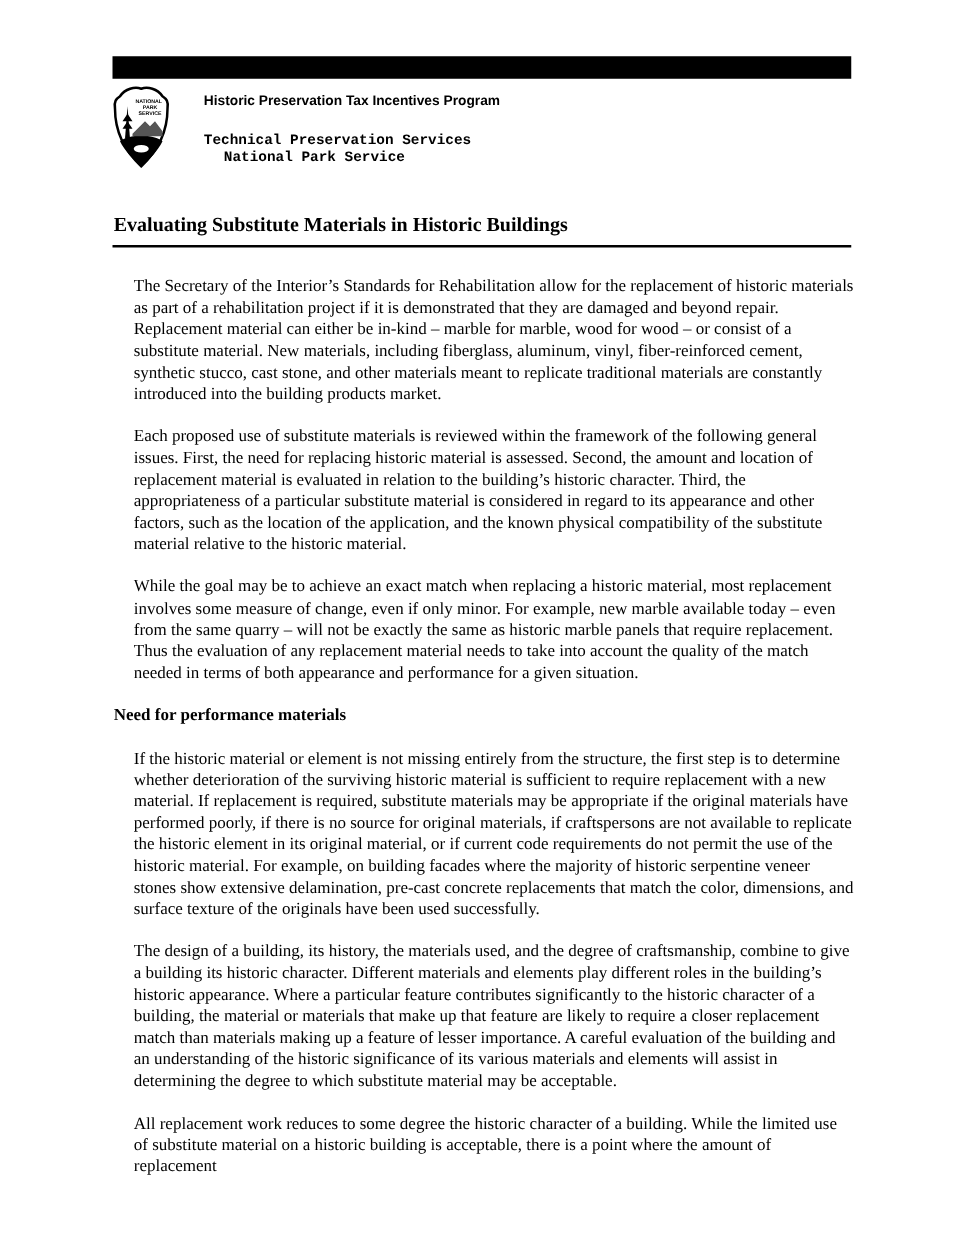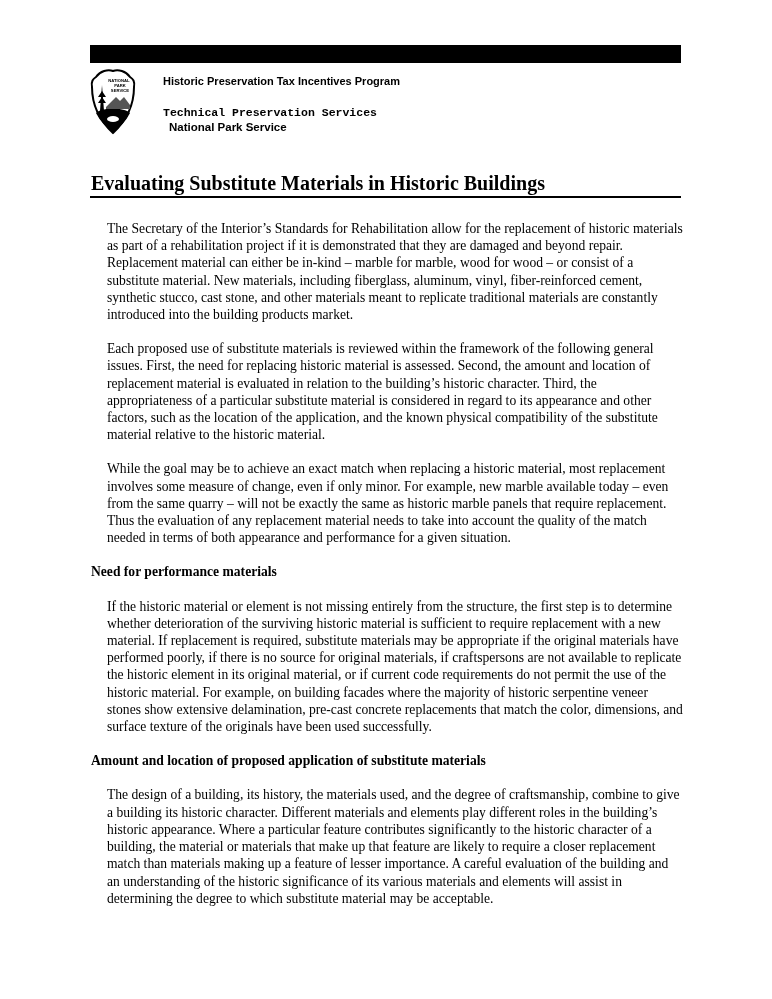--- a/index.html
+++ b/index.html
@@ -1,22 +1,22 @@
 <!DOCTYPE html>
 <html><head>
 <meta charset="utf-8">
 <style>
   html, body { margin: 0; padding: 0; background: #ffffff; }
   body { width: 772px; height: 999px; position: relative; overflow: hidden; color: #000; }
   .topbar { position: absolute; left: 90px; top: 45px; width: 591px; height: 18px; background: #000; }
   .logo { position: absolute; left: 90px; top: 67px; width: 46px; height: 68px; }
   .prog-title { position: absolute; left: 163px; top: 75px; font-family: "Liberation Sans", sans-serif; font-weight: bold; font-size: 11px; letter-spacing: 0; }
   .sub1 { position: absolute; left: 163px; top: 106px; font-family: Liberation Mono, monospace; font-weight: bold; font-size: 11.5px; line-height: 14px; }
-  .sub2 { position: absolute; left: 153px; top: 120px; font-family: Liberation Sans, sans-serif; font-weight: bold; font-size: 11.5px; line-height: 14px; padding-left: 16px; }
-  .doc-title { position: absolute; left: 91px; top: 172px; font-family: "Liberation Serif", serif; font-weight: bold; font-size: 20px; }
+  .sub2 { position: absolute; left: 163px; top: 120px; font-family: Liberation Mono, monospace; font-weight: bold; font-size: 11.5px; line-height: 14px; padding-left: 16px; }
+  .doc-title { position: absolute; left: 91px; top: 172px; font-family: "Liberation Serif", serif; font-weight: bold; font-size: 16px; }
   .rule { position: absolute; left: 90px; top: 196px; width: 591px; height: 2px; background: #000; }
   .body { position: absolute; left: 91px; top: 220px; width: 592px; font-family: "Liberation Serif", serif; font-size: 13.6px; line-height: 17.2px; }
   .body p { margin: 0 0 17px 16px; }
   .body h3 { margin: 0 0 17px 0; font-size: 13.6px; font-weight: bold; line-height: 17.2px; }
 </style>
 </head>
 <body>
 
 <div class="topbar"></div>
 
@@ -40,15 +40,15 @@
 
 <div class="doc-title">Evaluating Substitute Materials in Historic Buildings</div>
 <div class="rule"></div>
 
 <div class="body">
   <p>The Secretary of the Interior’s Standards for Rehabilitation allow for the replacement of historic materials as part of a rehabilitation project if it is demonstrated that they are damaged and beyond repair. Replacement material can either be in-kind – marble for marble, wood for wood – or consist of a substitute material. New materials, including fiberglass, aluminum, vinyl, fiber-reinforced cement, synthetic stucco, cast stone, and other materials meant to replicate traditional materials are constantly introduced into the building products market.</p>
   <p>Each proposed use of substitute materials is reviewed within the framework of the following general issues. First, the need for replacing historic material is assessed. Second, the amount and location of replacement material is evaluated in relation to the building’s historic character. Third, the appropriateness of a particular substitute material is considered in regard to its appearance and other factors, such as the location of the application, and the known physical compatibility of the substitute material relative to the historic material.</p>
   <p>While the goal may be to achieve an exact match when replacing a historic material, most replacement involves some measure of change, even if only minor. For example, new marble available today – even from the same quarry – will not be exactly the same as historic marble panels that require replacement. Thus the evaluation of any replacement material needs to take into account the quality of the match needed in terms of both appearance and performance for a given situation.</p>
   <h3>Need for performance materials</h3>
   <p>If the historic material or element is not missing entirely from the structure, the first step is to determine whether deterioration of the surviving historic material is sufficient to require replacement with a new material. If replacement is required, substitute materials may be appropriate if the original materials have performed poorly, if there is no source for original materials, if craftspersons are not available to replicate the historic element in its original material, or if current code requirements do not permit the use of the historic material. For example, on building facades where the majority of historic serpentine veneer stones show extensive delamination, pre-cast concrete replacements that match the color, dimensions, and surface texture of the originals have been used successfully.</p>
-  <h3>Amount and location of proposed application of substitute materials</h3>
   <p>The design of a building, its history, the materials used, and the degree of craftsmanship, combine to give a building its historic character. Different materials and elements play different roles in the building’s historic appearance. Where a particular feature contributes significantly to the historic character of a building, the material or materials that make up that feature are likely to require a closer replacement match than materials making up a feature of lesser importance.  A careful evaluation of the building and an understanding of the historic significance of its various materials and elements will assist in determining the degree to which substitute material may be acceptable.</p>
+  <p>All replacement work reduces to some degree the historic character of a building. While the limited use of substitute material on a historic building is acceptable, there is a point where the amount of replacement</p>
 </div>
 
 </body></html>

